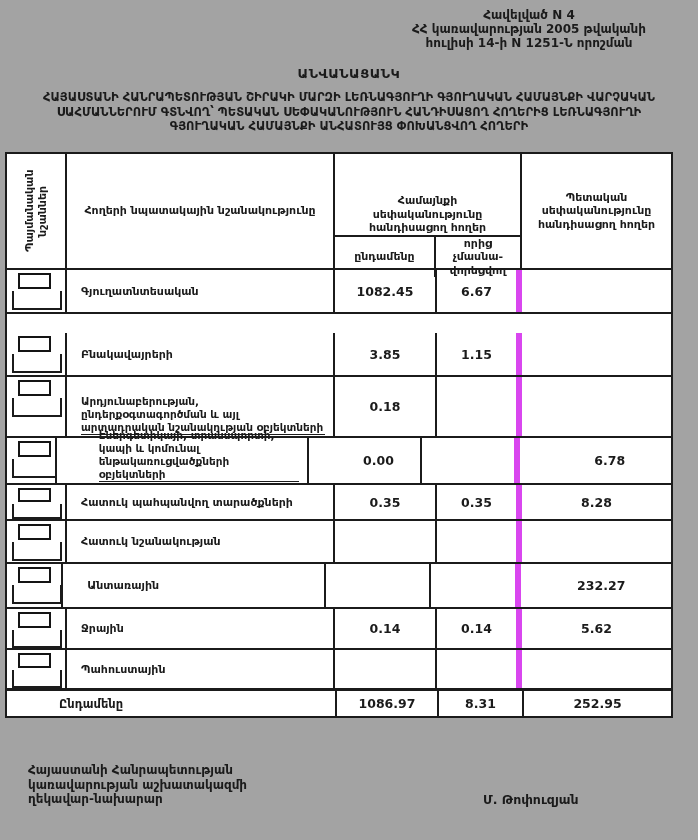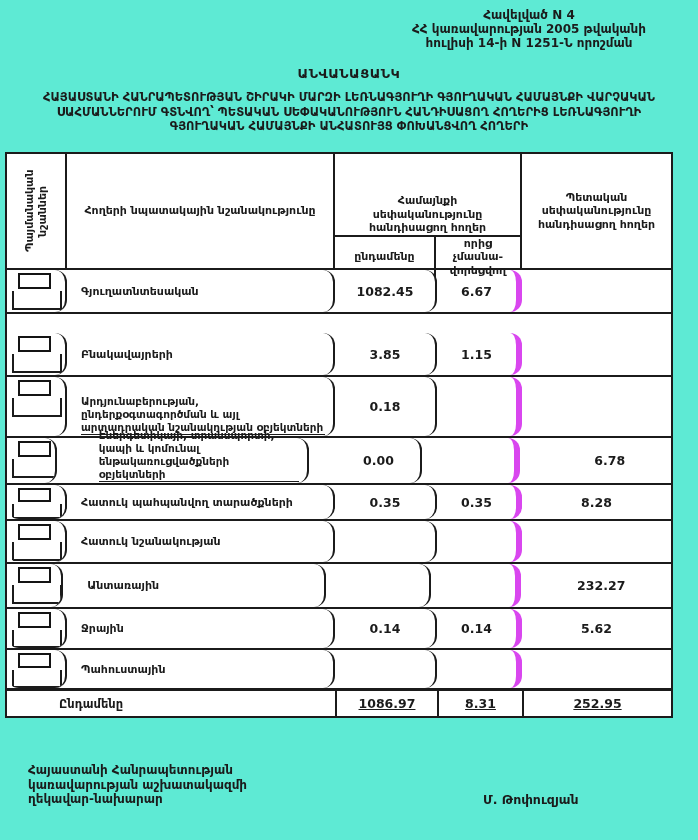--- a/index.html
+++ b/index.html
@@ -1,20 +1,20 @@
 <!DOCTYPE html>
 <html><head>
 <meta charset="utf-8">
 <style>
   * { margin:0; padding:0; box-sizing:border-box; }
   html,body { background:#f2f2f0; }
   body { font-family:"DejaVu Sans", sans-serif; }
   .page {
     position:relative; width:698px; height:840px; margin:0 auto;
-    background:#5eead4; color:#1b1b1b; overflow:hidden;
+    background:#a3a3a3; color:#1b1b1b; overflow:hidden;
   }
 
   
   .doc-header {
     position:absolute; top:8px; left:368px; width:322px;
     text-align:center; font-size:12px; font-weight:bold; line-height:14px;
   }
 
   
   .doc-title {
@@ -40,40 +40,40 @@
   .community-group { width:187px; border-right:2px solid #1b1b1b; display:flex; flex-direction:column; }
   .community-top { height:53px; border-bottom:2px solid #1b1b1b; display:flex; align-items:center; justify-content:center;
                    font-weight:bold; font-size:11px; line-height:13.5px; text-align:center; padding:0 6px;margin-top:40px; }
   .community-sub { flex:1; display:flex; }
   .th-total  { width:102px; border-right:2px solid #1b1b1b; }
   .th-nonpriv{ width:85px; padding:0 10px; }
   .th-state  { width:149px; padding:0 10px; }
 
   .trow { display:flex; border-bottom:2px solid #1b1b1b; }
   .trow:last-of-type { border-bottom:none; }
-  .td { display:flex;border-radius:12px; }
+  .td { display:flex; }
   .c-signs { width:60px; border-right:2px solid #1b1b1b; flex-direction:column; overflow:hidden; padding-top:3px; }
   .sign-box { width:33px; height:16px; border:2.5px solid #141414; margin-left:11px; background:#fff; }
   .sign-bracket { width:50px; height:19px; margin-left:5px; margin-top:2px;
                   border-left:2px solid #1b1b1b; border-right:2px solid #1b1b1b; border-bottom:2px solid #1b1b1b; }
   .c-label { width:268px; border-right:2px solid #1b1b1b; align-items:center;
              font-weight:bold; font-size:11px; line-height:13px; padding:2px 8px 2px 14px; }
   .c-num   { width:102px; border-right:2px solid #1b1b1b; align-items:center; justify-content:center;
              font-weight:bold; font-size:12.5px; }
   .c-num2  { width:85px;  border-right:6px solid #d946ef; }
   .c-state { width:149px; border-right:none; }
   .r1 { height:44px; } .r2 { height:44px;margin-top:19px; } .r3 { height:61px; } .r4 { height:47px;gap:28px; }
   .r5 { height:36px; } .r6 { height:43px; } .r7 { height:45px;gap:10px; } .r8 { height:41px; } .r9 { height:40px; }
   .r3 .c-label, .r4 .c-label { align-items:flex-end; font-size:10.5px; padding-bottom:1px; }
   .r3 .c-label span, .r4 .c-label span { border-bottom:1.5px solid #1b1b1b; }
 
   .total-row { display:flex; height:26px; border-top:1px solid #1b1b1b; font-weight:bold; }
   .tr-label { width:330px; border-right:2px solid #1b1b1b; display:flex; align-items:center;
               padding-left:52px; font-size:11.5px; }
-  .tr-num   { width:102px; border-right:2px solid #1b1b1b; display:flex; align-items:center; justify-content:center; font-size:12.5px;text-decoration:underline; }
+  .tr-num   { width:102px; border-right:2px solid #1b1b1b; display:flex; align-items:center; justify-content:center; font-size:12.5px; }
   .tr-num2  { width:85px; }
   .tr-state { width:147px; border-right:none; }
 
   
   .footer-left {
     position:absolute; top:763px; left:28px; width:300px;
     font-size:12px; font-weight:bold; line-height:14.5px;
   }
   .signature {
     position:absolute; top:792px; left:483px;

